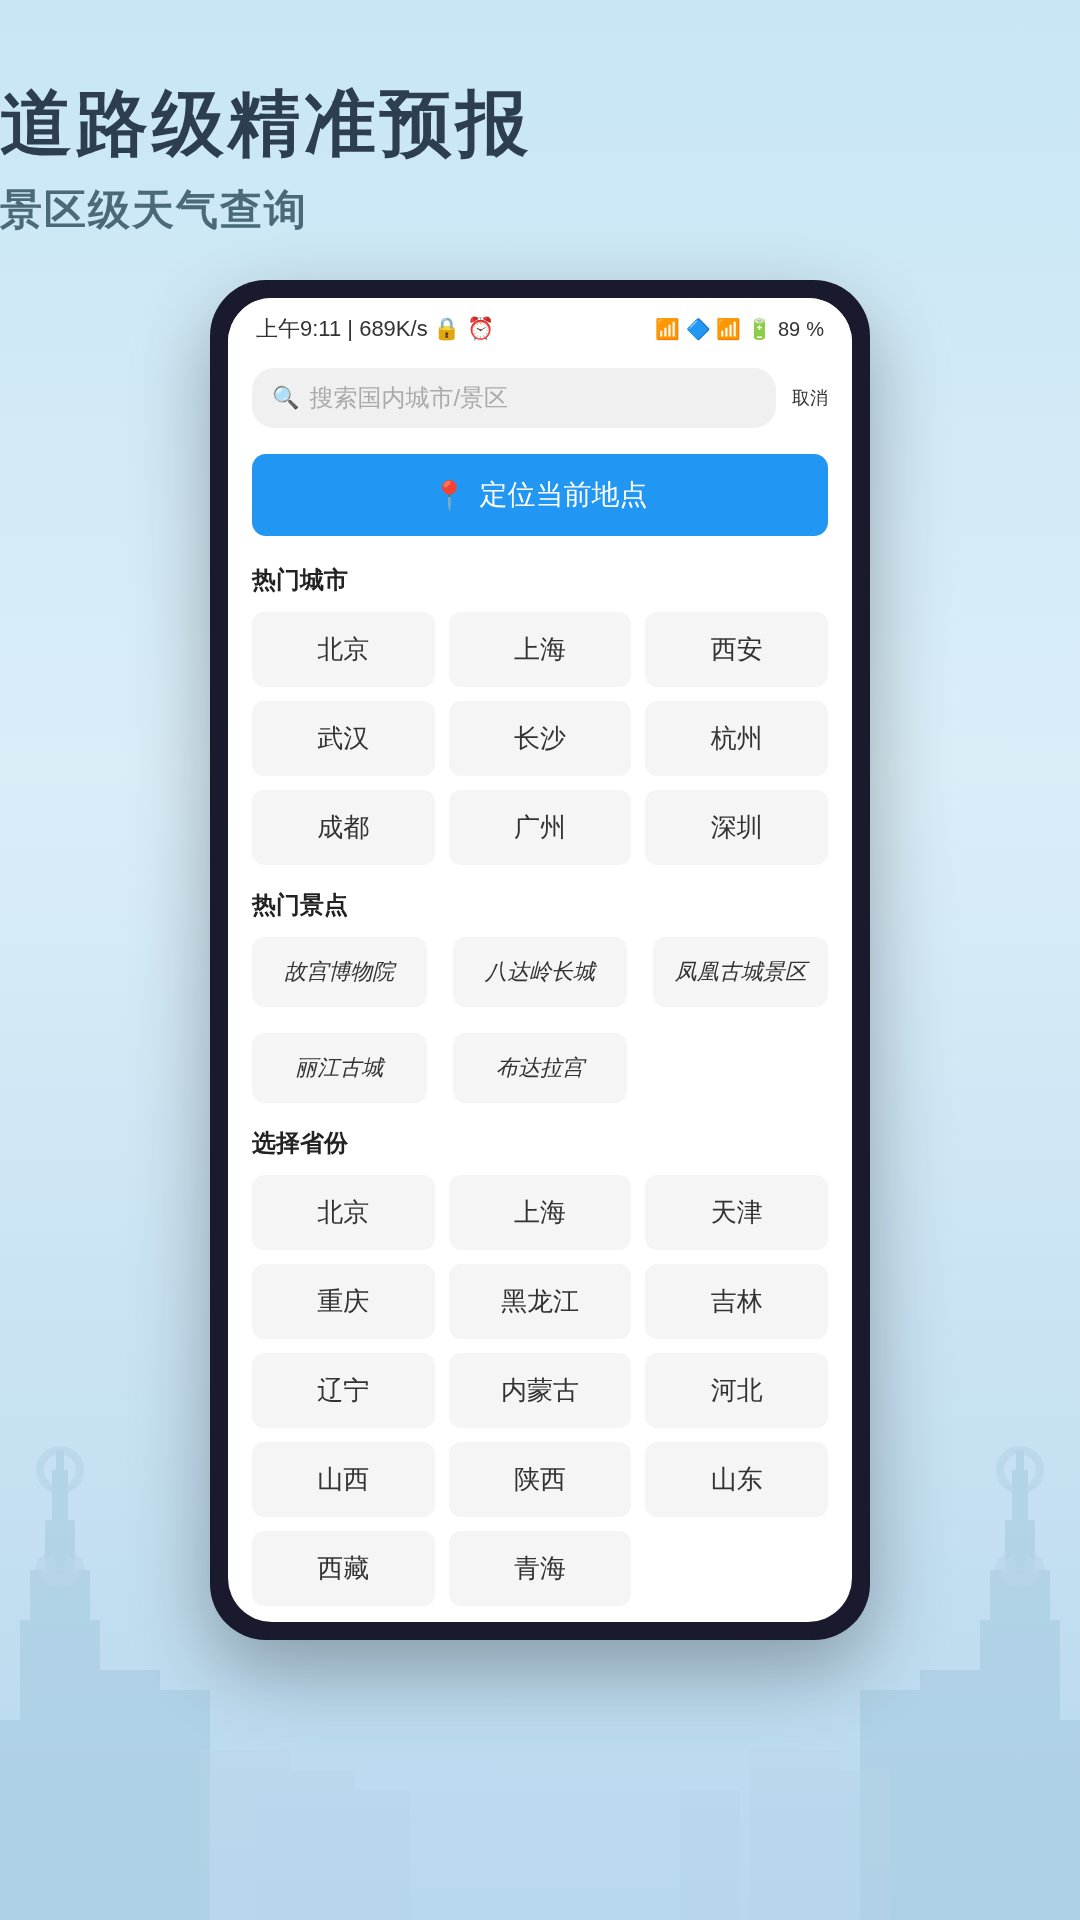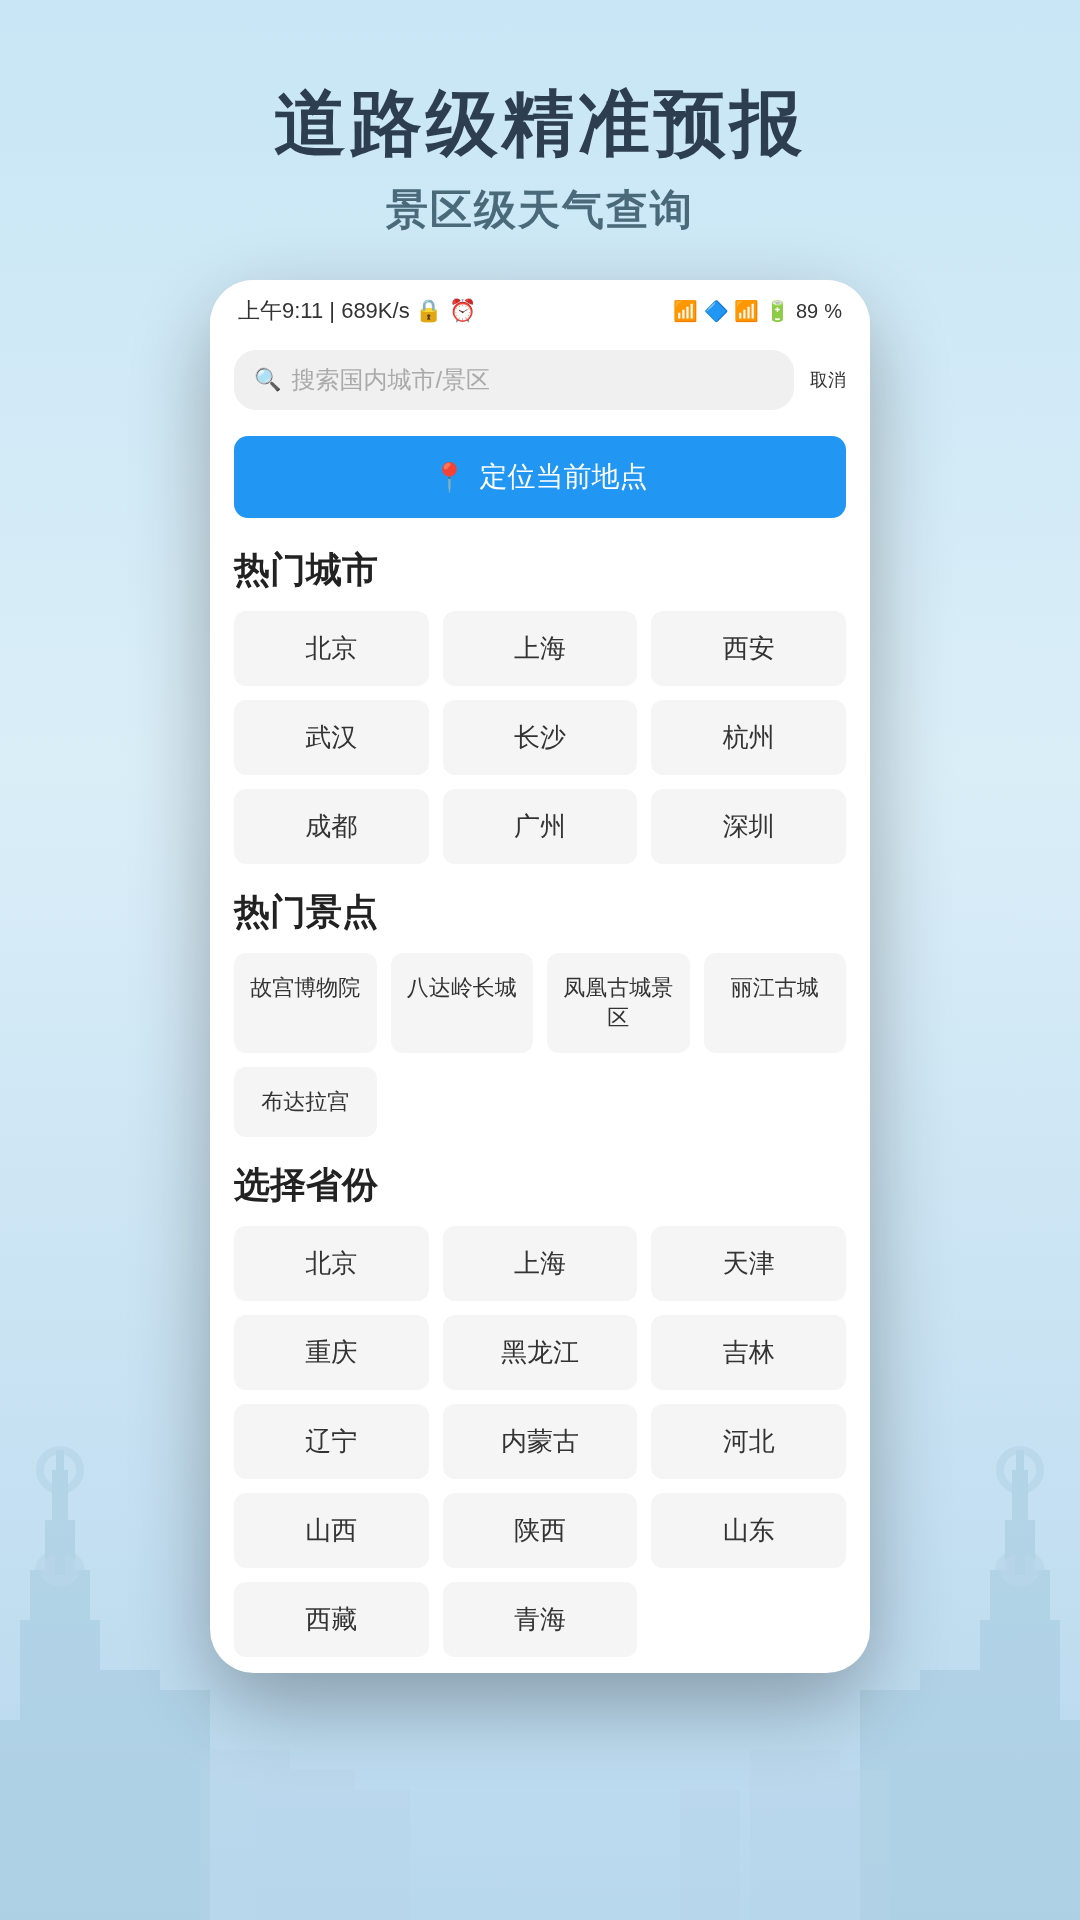--- a/index.html
+++ b/index.html
@@ -8,21 +8,21 @@
       width: 1080px;
       height: 1920px;
       background: linear-gradient(180deg, #c8e6f5 0%, #daeef8 40%, #b8d8ee 100%);
       font-family: 'PingFang SC', 'Microsoft YaHei', sans-serif;
       overflow: hidden;
       position: relative;
     }
 
     
     .header-area {
-      text-align: center;
+      text-align: left;
       padding-top: 80px;
       padding-bottom: 40px;
       position: relative;
       z-index: 2;
     }
     .main-title {
       font-size: 72px;
       font-weight: 800;
       color: #2c3e50;
       letter-spacing: 4px;
@@ -42,20 +42,21 @@
       top: 280px;
       left: 50%;
       transform: translateX(-50%);
       width: 660px;
       z-index: 10;
     }
     .phone-frame {
       width: 660px;
       background: #1a1a2e;
       border-radius: 56px;
+      padding: 18px;
       box-shadow: 0 30px 80px rgba(0,0,0,0.3);
       position: relative;
     }
     .phone-screen {
       width: 100%;
       background: #fff;
       border-radius: 44px;
       overflow: hidden;
     }
 
@@ -117,21 +118,21 @@
     .pin-icon { color: #ff4444; font-size: 28px; }
 
     
     .scroll-content {
       padding: 0 24px;
       overflow-y: auto;
     }
 
     
     .section-title {
-      font-size: 36px;
+      font-size: 24px;
       font-weight: 700;
       color: #222;
       margin: 8px 0 16px;
     }
 
     
     .city-grid {
       display: grid;
       grid-template-columns: repeat(3, 1fr);
       gap: 14px;
@@ -143,23 +144,24 @@
       padding: 20px 10px;
       text-align: center;
       font-size: 26px;
       color: #333;
       cursor: pointer;
     }
 
     
     .attr-grid {
       display: grid;
-      grid-template-columns: repeat(4, 1fr);
-      gap: 14px;
+      grid-template-columns: repeat(3, 1fr);
+      gap: 26px;
       margin-bottom: 24px;
+      font-style: italic;
     }
     .attr-chip {
       background: #f5f5f5;
       border-radius: 12px;
       padding: 20px 8px;
       text-align: center;
       font-size: 22px;
       color: #333;
       cursor: pointer;
     }

